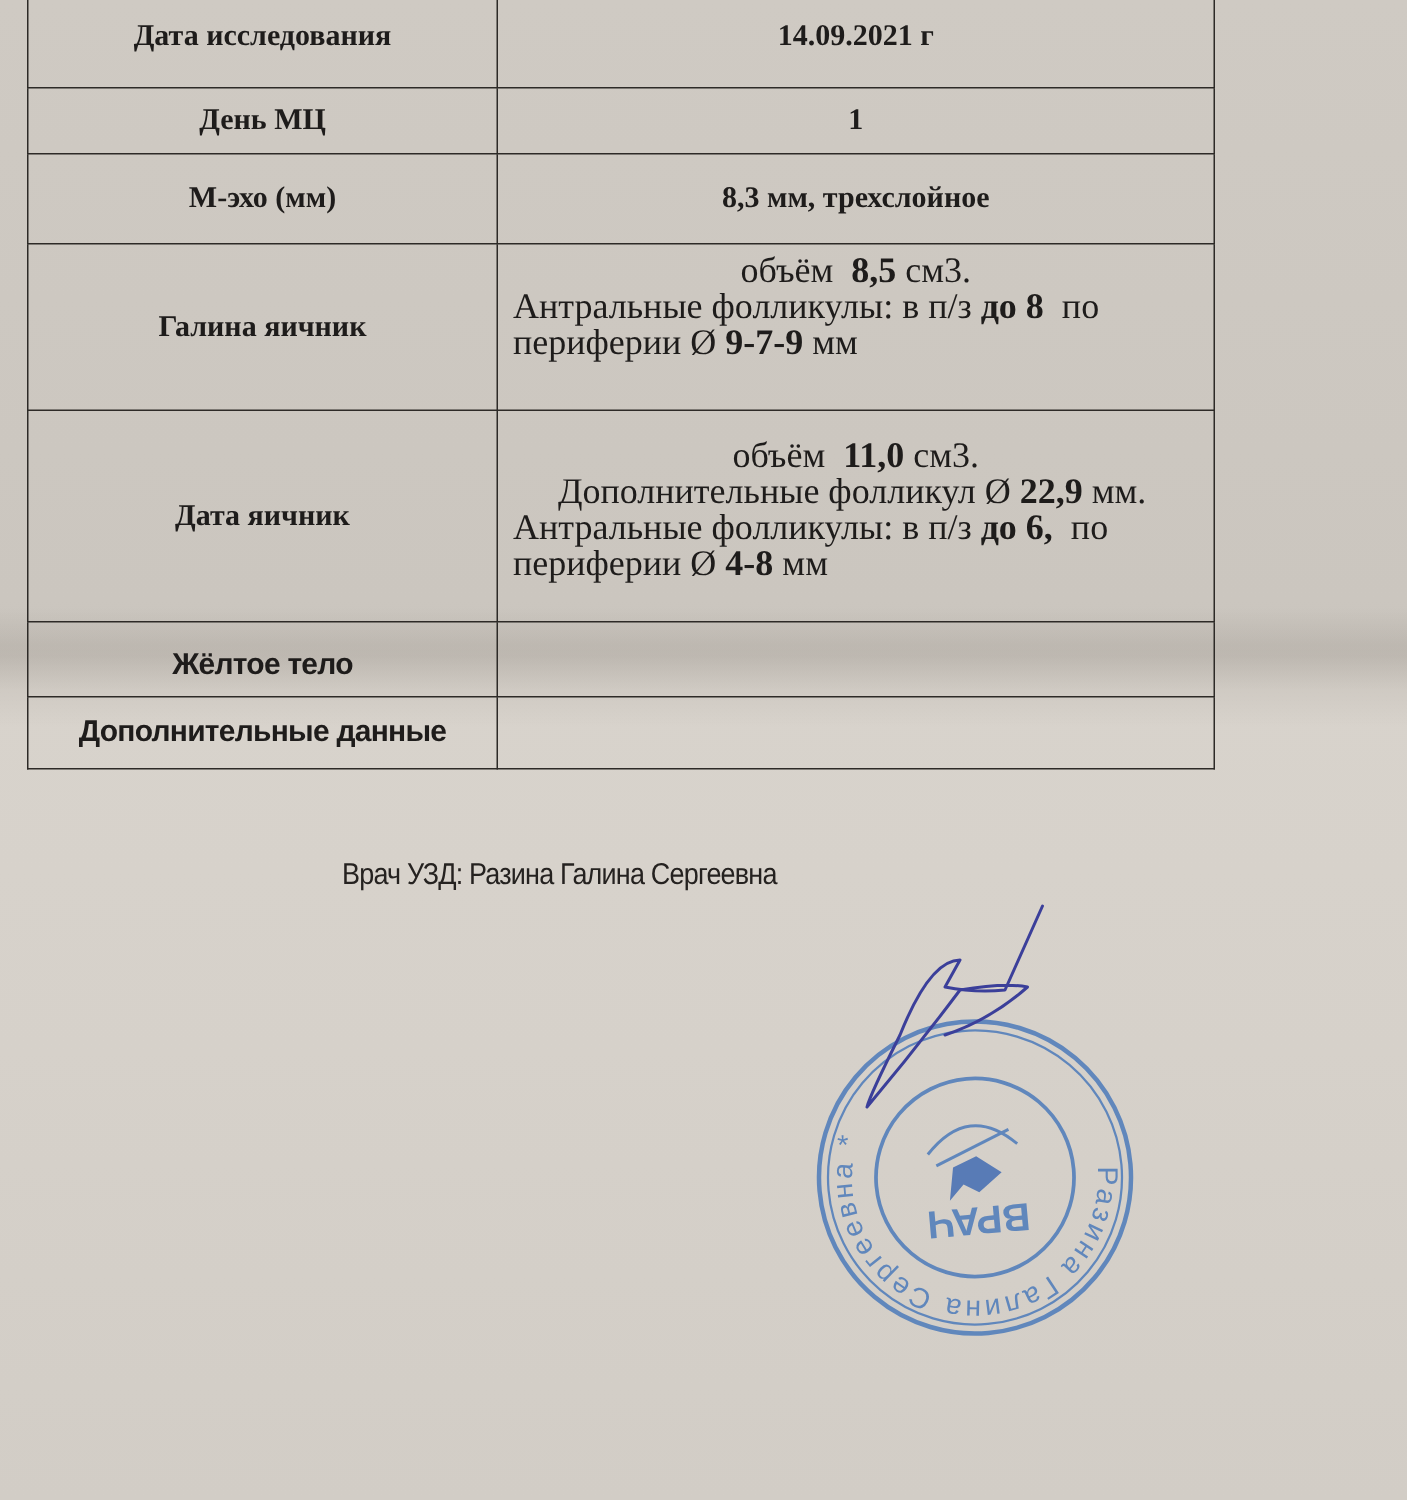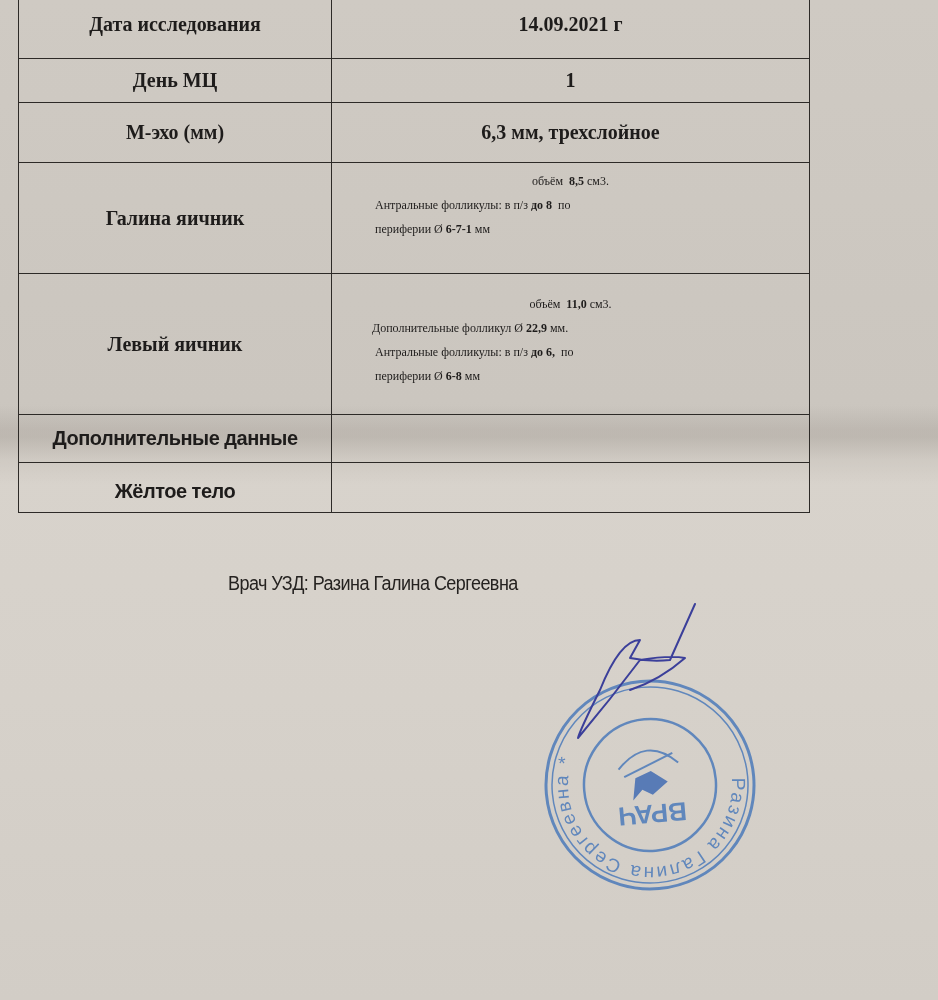--- a/index.html
+++ b/index.html
@@ -23,24 +23,24 @@
     border:1.5px solid #2d2a27;
     vertical-align:middle;
   }
   td.label {
     width:310px; text-align:center; font-weight:bold; font-size:20px;
   }
   td.value {
     text-align:center; font-size:20px;
   }
   td.value.bold { font-weight:bold; }
-  td.rich { text-align:left; font-size:12px; line-height:24px; padding:0 10px; }
+  td.rich { text-align:left; font-size:24px; line-height:24px; padding:0 10px; }
   .center { text-align:center; display:block; }
   .indent { display:block; padding-left:30px; }
-  .line { display:block;margin-left:33px; }
+  .line { display:block; }
   b { font-weight:bold; }
   .cond { font-family:"Liberation Sans Narrow","Liberation Sans", sans-serif; letter-spacing:-0.5px; }
   .doctor {
     position:absolute; left:228px; top:572px; font-size:20px;
     font-family:"Liberation Sans", sans-serif; letter-spacing:-0.6px; color:#252220;
     transform: scaleX(0.9); transform-origin:left center;
   }
   .stamp {
     position:absolute; left:540px; top:675px; width:220px; height:220px;
   }
@@ -58,59 +58,59 @@
       <tr style="height:70px">
     <td class="label" style="vertical-align:top;padding-top:24px;">Дата исследования</td>
     <td class="value bold" style="vertical-align:top;padding-top:24px;">14.09.2021 г</td>
   </tr>
   <tr style="height:44px">
     <td class="label">День МЦ</td>
     <td class="value bold">1</td>
   </tr>
   <tr style="height:60px">
     <td class="label">М-эхо (мм)</td>
-    <td class="value bold">6,3 мм, трехслойное</td>
+    <td class="value bold">8,3 мм, трехслойное</td>
   </tr>
   <tr style="height:111px">
     <td class="label">Галина яичник</td>
     <td class="rich" style="vertical-align:top;padding-top:6px;">
       <span class="center">
         <span>объём</span>&nbsp; <b>8,5</b> <span>см3.</span>
       </span>
       <span class="line">
         <span>Антральные фолликулы: в п/з</span> <b>до 8</b>&nbsp; <span>по</span>
       </span>
       <span class="line">
-        <span>периферии Ø</span> <b>6-7-1</b> <span>мм</span>
+        <span>периферии Ø</span> <b>9-7-9</b> <span>мм</span>
       </span>
     </td>
   </tr>
   <tr style="height:141px">
-    <td class="label">Левый яичник</td>
+    <td class="label">Дата яичник</td>
     <td class="rich" style="vertical-align:top;padding-top:18px;">
       <span class="center">
         <span>объём</span>&nbsp; <b>11,0</b> <span>см3.</span>
       </span>
       <span class="indent">
         <span>Дополнительные фолликул Ø</span> <b>22,9</b> <span>мм.</span>
       </span>
       <span class="line">
         <span>Антральные фолликулы: в п/з</span> <b>до 6,</b>&nbsp; <span>по</span>
       </span>
       <span class="line">
-        <span>периферии Ø</span> <b>6-8</b> <span>мм</span>
+        <span>периферии Ø</span> <b>4-8</b> <span>мм</span>
       </span>
     </td>
   </tr>
+  <tr style="height:50px">
+    <td class="label cond" style="padding-top:8px;">Жёлтое тело</td>
+    <td class="value"></td>
+  </tr>
   <tr style="height:48px">
     <td class="label cond">Дополнительные данные</td>
-    <td class="value"></td>
-  </tr>
-  <tr style="height:50px">
-    <td class="label cond" style="padding-top:8px;">Жёлтое тело</td>
     <td class="value"></td>
   </tr>
 </tbody>
   </table>
 
 <div class="doctor">Врач УЗД: Разина Галина Сергеевна</div>
 
 <svg class="stamp" viewBox="0 0 220 220">
   <defs>
     <path id="stampArc" d="M110,110 m-82,0 a82,82 0 1,1 164,0 a82,82 0 1,1 -164,0"></path>

